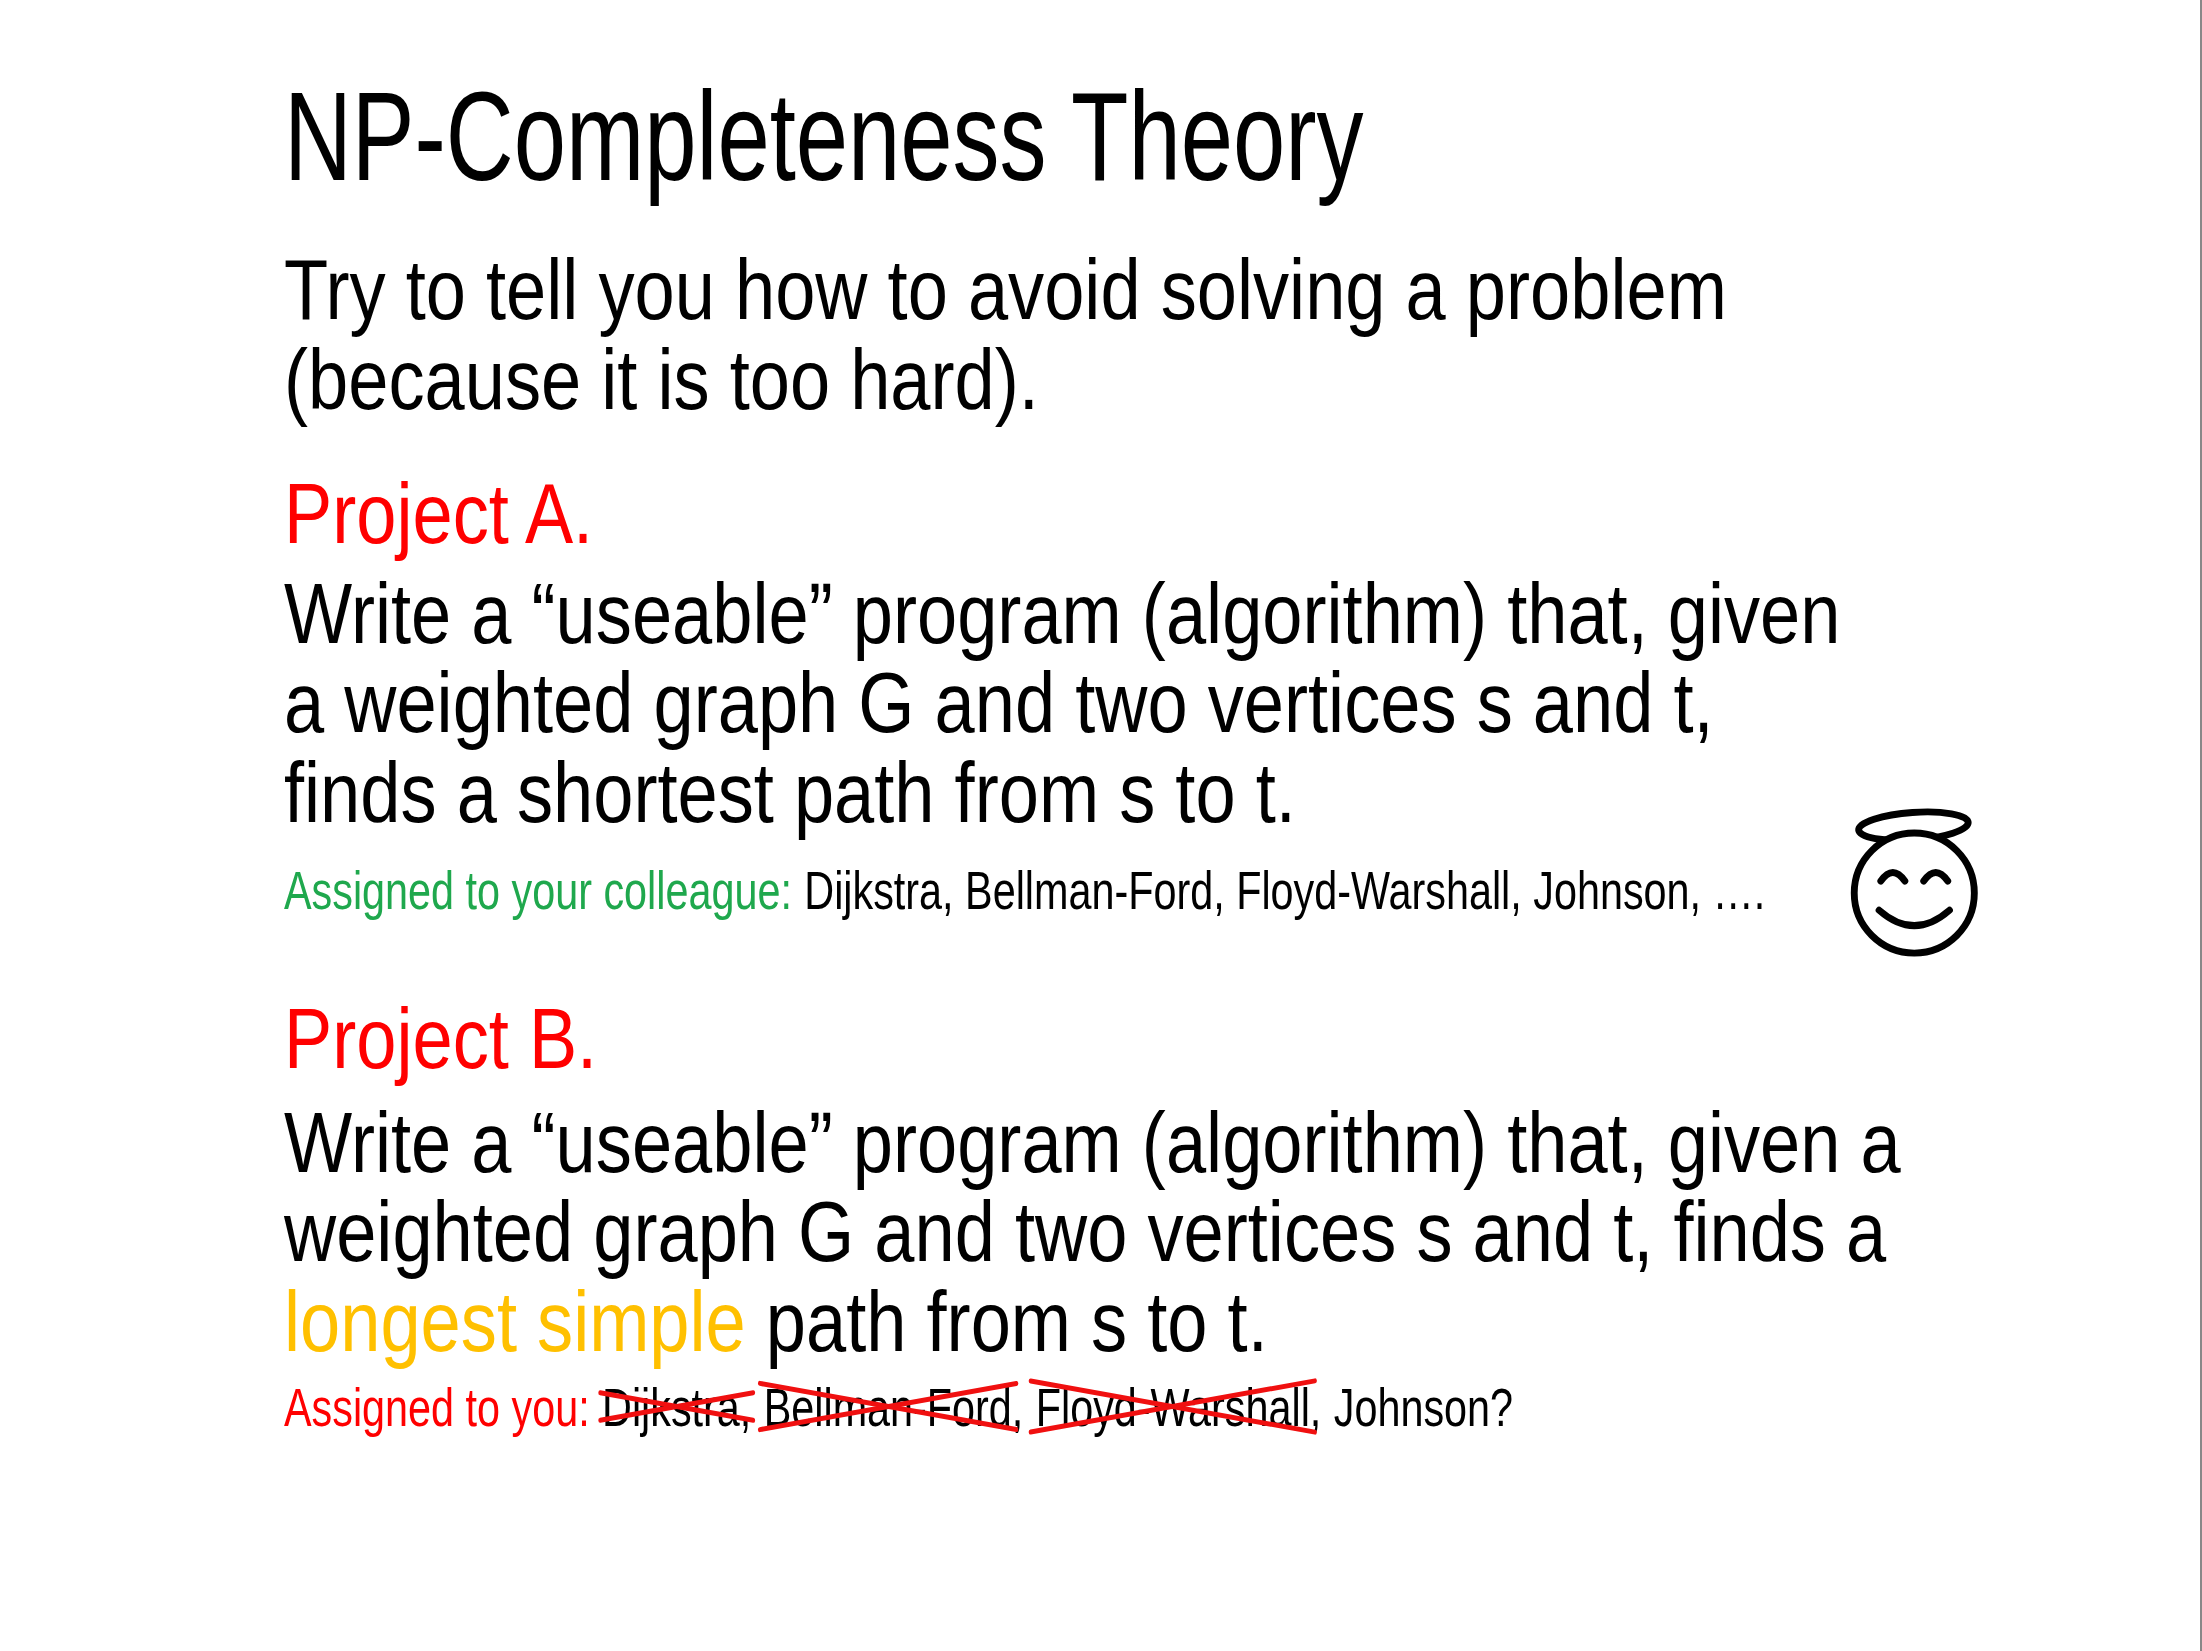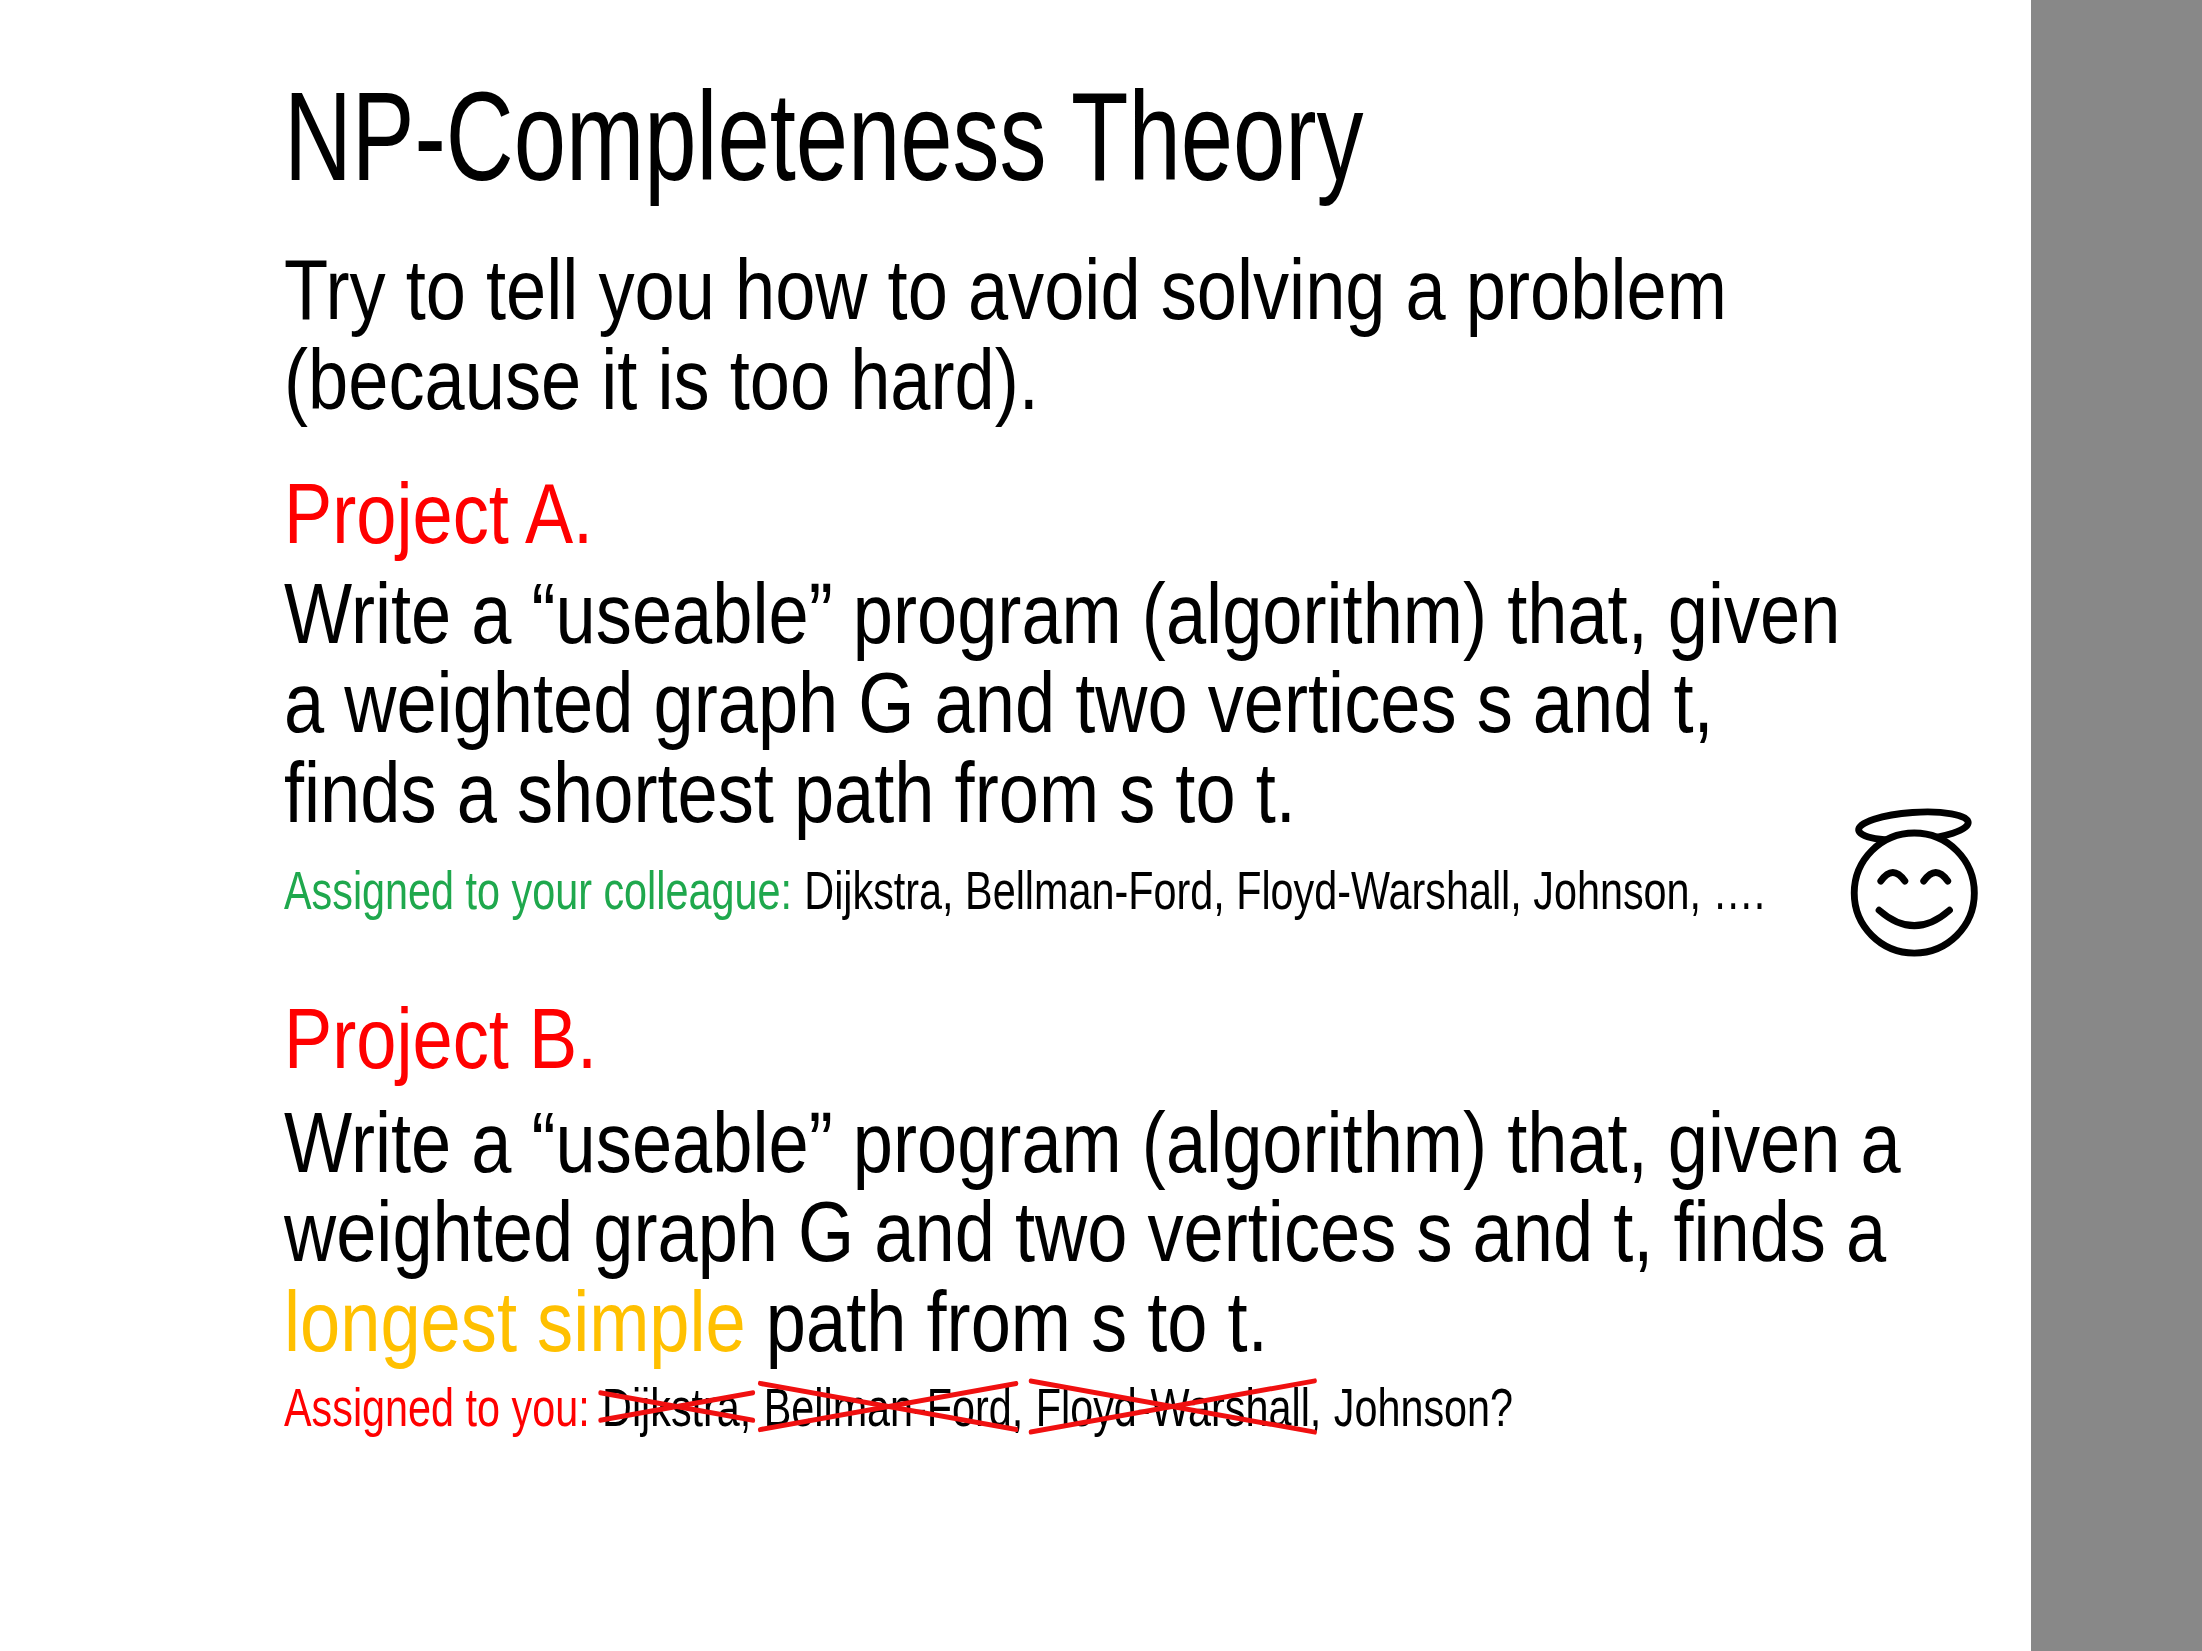--- a/index.html
+++ b/index.html
@@ -1,18 +1,18 @@
 <!DOCTYPE html>
 <html style="font-size:13.8px"><head>
 <meta charset="utf-8">
 <style>
   html,body{margin:0;padding:0;background:#888;}
   .slide{
     position:relative;
-    width:2031px;height:1652px;
+    width:2200px;height:1652px;
     background:#ffffff;
     overflow:hidden;
     font-family:"Liberation Sans","DejaVu Sans",sans-serif;
     color:#000;
   }
   .line{
     position:absolute;
     left:284px;
     white-space:nowrap;
     line-height:1;

